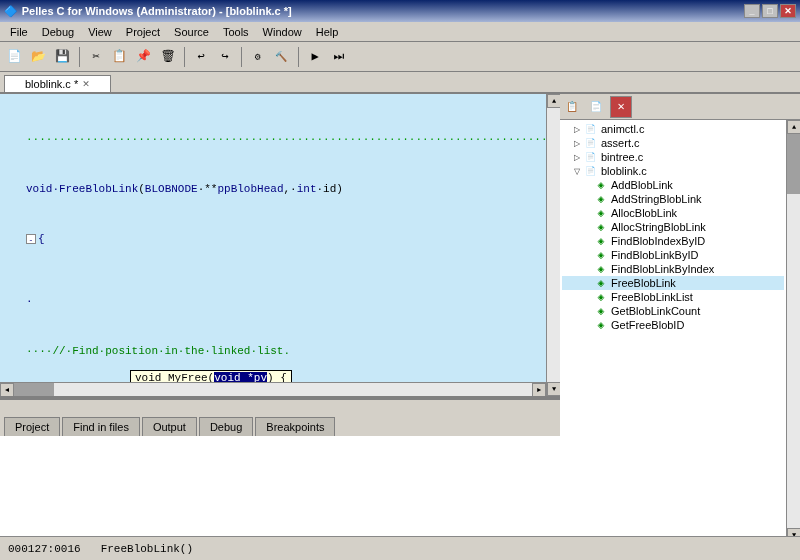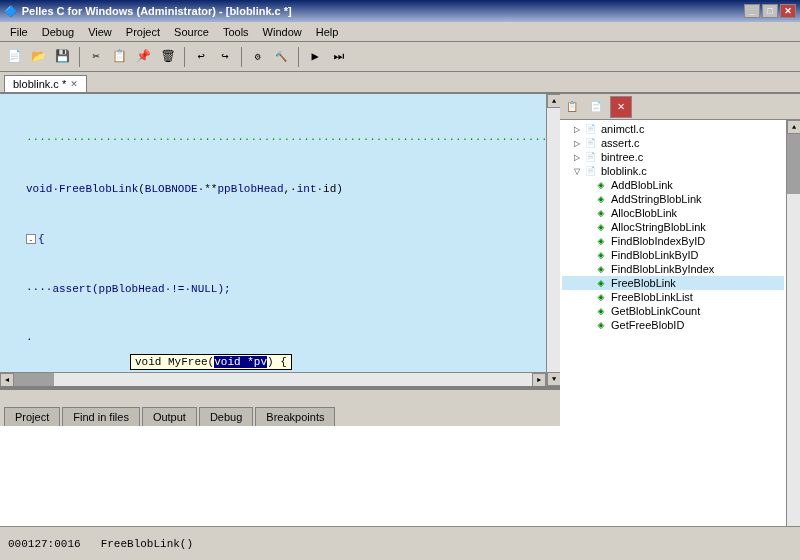--- a/index.html
+++ b/index.html
@@ -71,21 +71,21 @@
     
     #tab-bar {
       background: #d4d0c8;
       height: 22px;
       display: flex;
       align-items: flex-end;
       padding: 0 4px;
       border-bottom: 2px solid #808080;
     }
     .tab {
-      padding: 2px 8px;
+      padding: 2px 20px;
       background: #c0bdb5;
       border: 1px solid #808080;
       border-bottom: none;
       font-size: 11px;
       font-family: 'Segoe UI', Arial, sans-serif;
       cursor: pointer;
       margin-right: 2px;
       display: flex; align-items: center; gap: 4px;
     }
     .tab.active { background: #ffffff; }
@@ -116,21 +116,21 @@
       width: 10px; height: 10px;
       border: 1px solid #888;
       background: white;
       font-size: 8px;
       display: inline-flex; align-items: center; justify-content: center;
       cursor: pointer;
       margin-right: 2px;
     }
     .autocomplete-popup {
       position: absolute;
-      bottom: 16px;
+      bottom: 10px;
       left: 130px;
       background: #ffffe1;
       border: 1px solid #000;
       padding: 1px 4px;
       font-size: 11px;
       font-family: 'Courier New', monospace;
       color: #000;
       white-space: nowrap;
     }
     .autocomplete-popup span.highlight {
@@ -284,21 +284,21 @@
       border-top: 2px solid #808080;
     }
     #bottom-content {
       flex: 1;
       background: #ffffff;
       overflow: hidden;
     }
 
     
     #status-bar {
-      height: 34px;
+      height: 24px;
       background: #d4d0c8;
       border-top: 1px solid #888;
       display: flex;
       align-items: center;
       padding: 0 8px;
       font-size: 11px;
       font-family: 'Courier New', monospace;
       gap: 20px;
     }
 
@@ -378,24 +378,20 @@
               <span class="line-gutter"></span>
               <span style="color:#000080;">void·<span style="color:#000080;">FreeBlobLink</span><span style="color:#000000;">(</span><span style="color:#000080;">BLOBNODE</span><span style="color:#000000;">·**</span><span style="color:#000080;">ppBlobHead</span><span style="color:#000000;">,·</span><span style="color:#000080;">int</span><span style="color:#000000;">·id)</span></span>
             </div>
             
             <div class="code-line">
               <span class="line-gutter"></span>
               <div class="collapse-btn">-</div>
               <span>{</span>
             </div>
             
-            <div class="code-line">
-              <span class="line-gutter"></span>
-              <span>····<span style="color:#000080;">assert</span>(ppBlobHead·!=·NULL);</span>
-            </div>
             
             <div class="code-line">
               <span class="line-gutter"></span>
               <span>·</span>
             </div>
             
             <div class="code-line">
               <span class="line-gutter"></span>
               <span style="color:#008000;">····//·Find·position·in·the·linked·list.</span>
             </div>

